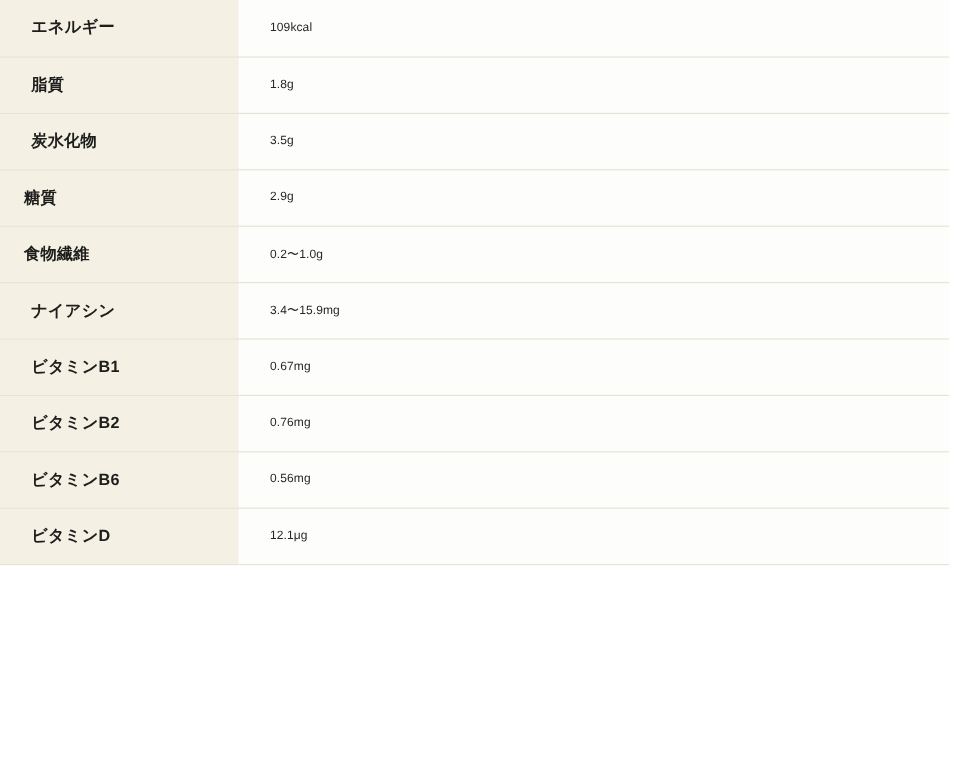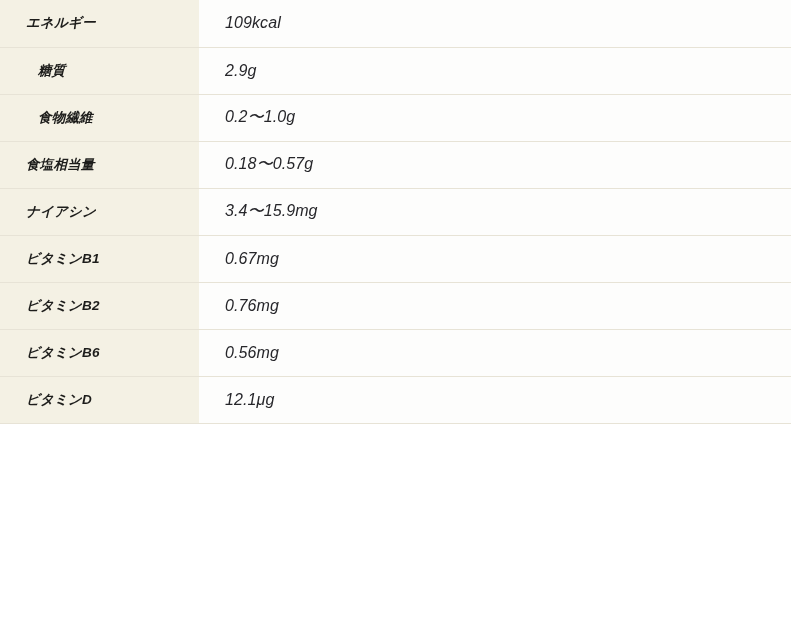--- a/index.html
+++ b/index.html
@@ -17,21 +17,20 @@
   }
 
   .nutrition-table {
     width: 791px;
     border-collapse: collapse;
     table-layout: fixed;
   }
 
   .nutrition-table tr {
     height: 47px;
-    font-style: italic;
   }
 
   .nutrition-table td {
     padding: 0 0 0 26px;
     vertical-align: middle;
     border-bottom: 1px solid #e7e3d6;
     box-sizing: border-box;
   }
 
   td.label-cell {
@@ -40,51 +39,55 @@
     color: #1d1d1b;
     font-size: 13.5px;
     font-weight: bold;
     letter-spacing: 0.2px;
   }
 
   td.value-cell {
     width: 592px;
     background: #fdfdfc;
     color: #26262a;
-    font-size: 16px;
+    font-size: 10px;
     font-weight: normal;
     padding-left: 26px;
     letter-spacing: 0.1px;
   }
 
   
   td.label-cell.sub {
-    padding-left: 38px;
+    padding-left: 20px;
   }
 </style>
 </head>
 <body>
 
 <table class="nutrition-table">
   <tbody>
       <tr>
         <td class="label-cell">エネルギー</td>
         <td class="value-cell">109kcal</td>
       </tr>
       <tr>
+        <td class="label-cell">脂質</td>
+        <td class="value-cell">1.8g</td>
+      </tr>
+      <tr>
+        <td class="label-cell">炭水化物</td>
+        <td class="value-cell">3.5g</td>
+      </tr>
+      <tr>
         <td class="label-cell sub">糖質</td>
         <td class="value-cell">2.9g</td>
       </tr>
       <tr>
         <td class="label-cell sub">食物繊維</td>
         <td class="value-cell">0.2〜1.0g</td>
-      </tr>
-      <tr>
-        <td class="label-cell">食塩相当量</td>
-        <td class="value-cell">0.18〜0.57g</td>
       </tr>
       <tr>
         <td class="label-cell">ナイアシン</td>
         <td class="value-cell">3.4〜15.9mg</td>
       </tr>
       <tr>
         <td class="label-cell">ビタミンB1</td>
         <td class="value-cell">0.67mg</td>
       </tr>
       <tr>

